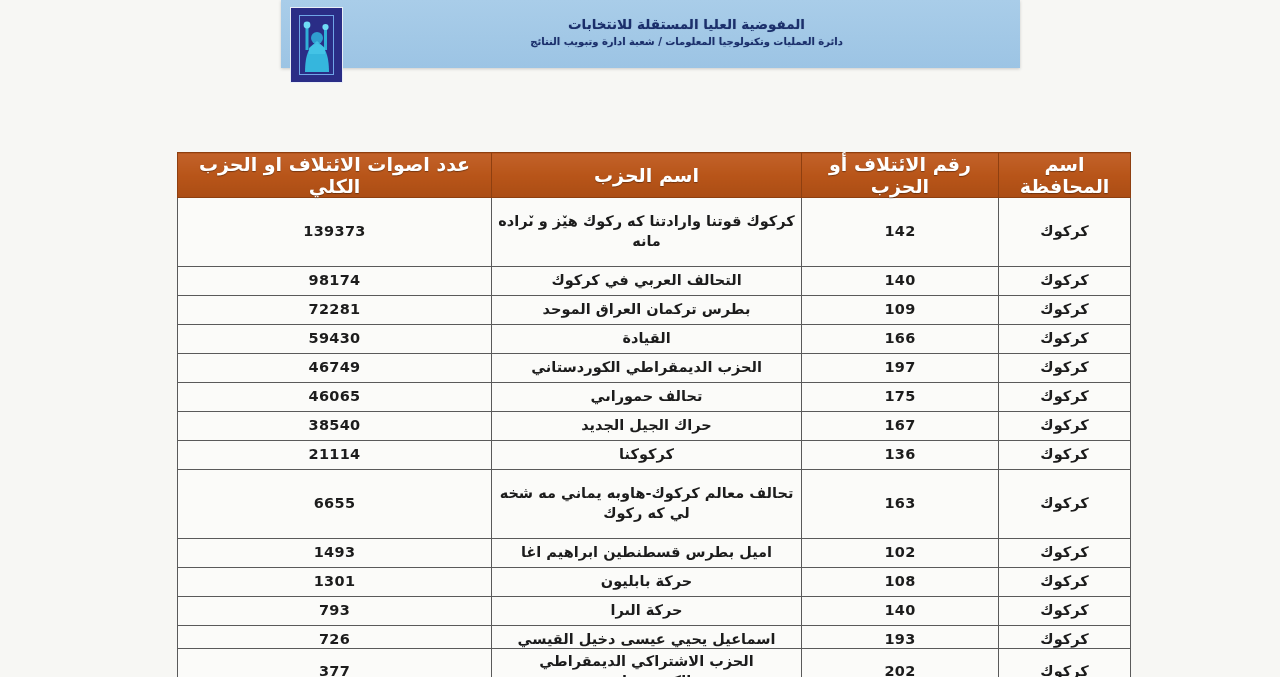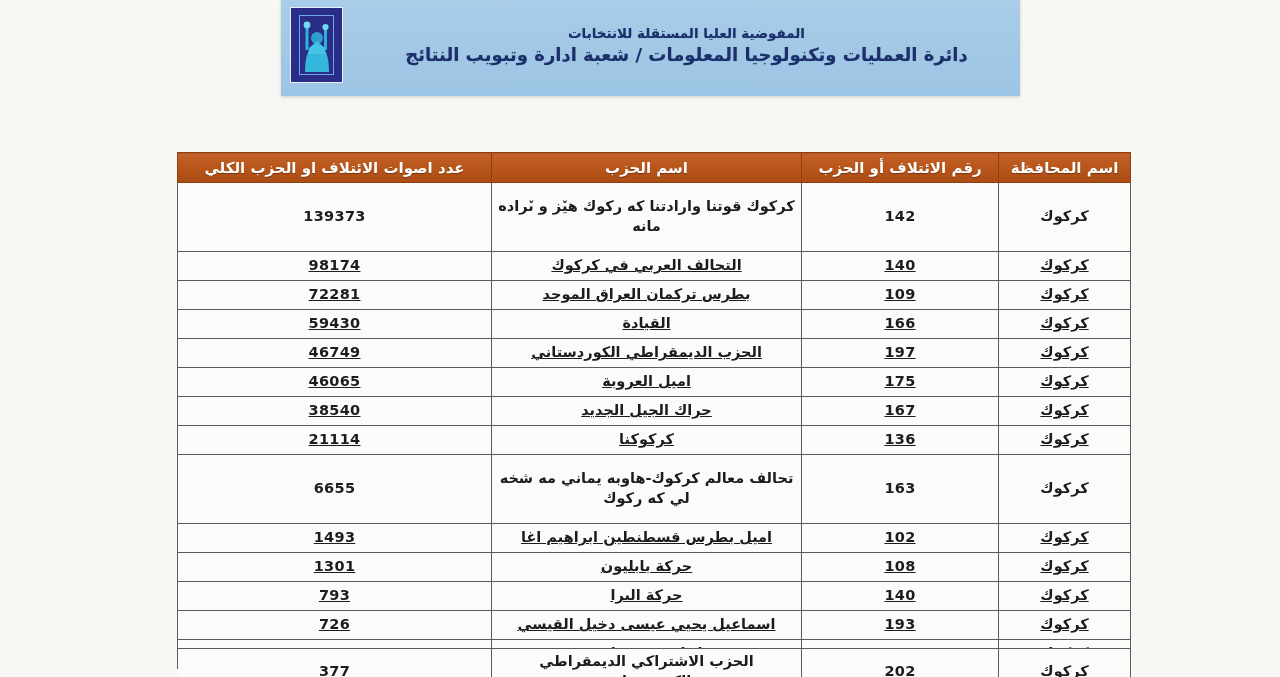--- a/index.html
+++ b/index.html
@@ -15,21 +15,21 @@
     overflow: hidden;
     position: relative;
   }
 
   
   .banner-wrap {
     position: absolute;
     top: 0;
     left: 281px;
     width: 739px;
-    height: 96px;
+    height: 68px;
   }
   .banner {
     position: absolute;
     inset: 0;
     background: linear-gradient(180deg, #a9cde9 0%, #a2c8e6 55%, #9cc4e4 100%);
     box-shadow: 0 1px 3px rgba(0,0,0,0.18);
     display: flex;
     flex-direction: column;
     align-items: center;
     justify-content: center;
@@ -38,21 +38,21 @@
   }
   .banner-line {
     color: #1b2f6b;
     font-weight: bold;
     text-align: center;
     letter-spacing: 0px;
     line-height: 1.15;
     text-shadow: 0 0 1px rgba(27,47,107,0.35);
   }
   .banner-line.l1 { font-size: 13.5px; margin-bottom: 3px; }
-  .banner-line.l2 { font-size: 18px; margin-bottom: 4px; }
+  .banner-line.l2 { font-size: 10px; margin-bottom: 4px; }
   .banner-line.l3 { font-size: 20px; color: #15265c; }
 
   .banner-logo {
     position: absolute;
     top: 7px;
     left: 9px;
     width: 53px;
     height: 76px;
     background: #2a2d86;
     border: 1px solid #e9eef7;
@@ -91,39 +91,39 @@
     border: 1px solid #5a5a5a;
     text-align: center;
     vertical-align: middle;
     color: #1c1c1c;
     background: #fbfbf9;
   }
   table.results thead th {
     background: linear-gradient(180deg, #c2622a 0%, #b85519 50%, #ab4d15 100%);
     color: #ffffff;
     font-weight: bold;
-    font-size: 15px;
+    font-size: 19px;
     height: 29px;
     border: 1px solid #8e3f10;
     text-shadow: 0 1px 1px rgba(0,0,0,0.35);
     padding: 0 7px;
   }
   table.results tbody td {
     font-size: 14.5px;
     font-weight: bold;
     padding: 3px 6px;
     line-height: 1.35;
   }
   .col-prov  { width: 132px; }
   .col-num   { width: 197px; }
   .col-name  { width: 310px; }
   .col-votes { width: 314px; }
 
   tr.r-tall td { height: 62px; }
-  tr.r-std  td { height: 22px; text-decoration: underline; }
+  tr.r-std  td { height: 22px; }
   tr.r-cut  td { height: 26px; }
 
   td.votes, td.numcol {
     font-family: "DejaVu Sans", "Liberation Sans", sans-serif;
     letter-spacing: 0.3px;
   }
 
   
   .cutoff-clip {
     position: absolute;
@@ -201,21 +201,21 @@
       </tr>
       <tr class="r-std">
         <td>كركوك</td>
         <td class="numcol">197</td>
         <td>الحزب الديمقراطي الكوردستاني</td>
         <td class="votes">46749</td>
       </tr>
       <tr class="r-std">
         <td>كركوك</td>
         <td class="numcol">175</td>
-        <td>اميل العروبة</td>
+        <td>تحالف حموراٮي</td>
         <td class="votes">46065</td>
       </tr>
       <tr class="r-std">
         <td>كركوك</td>
         <td class="numcol">167</td>
         <td>حراك الجيل الجديد</td>
         <td class="votes">38540</td>
       </tr>
       <tr class="r-std">
         <td>كركوك</td>

